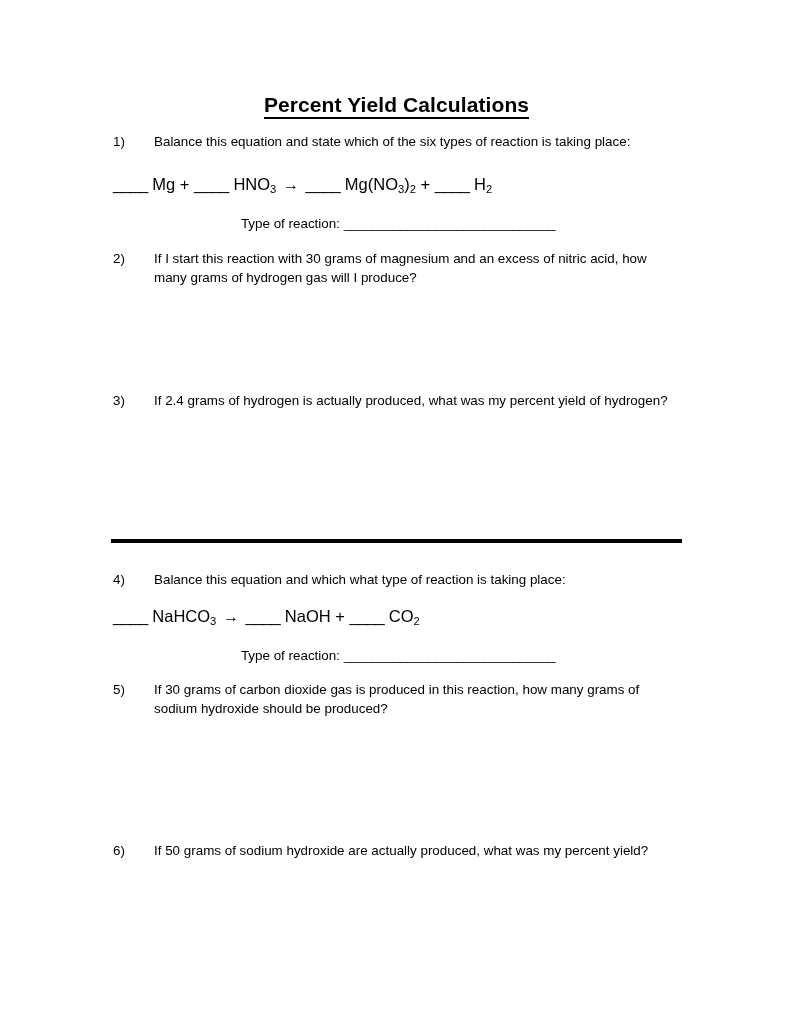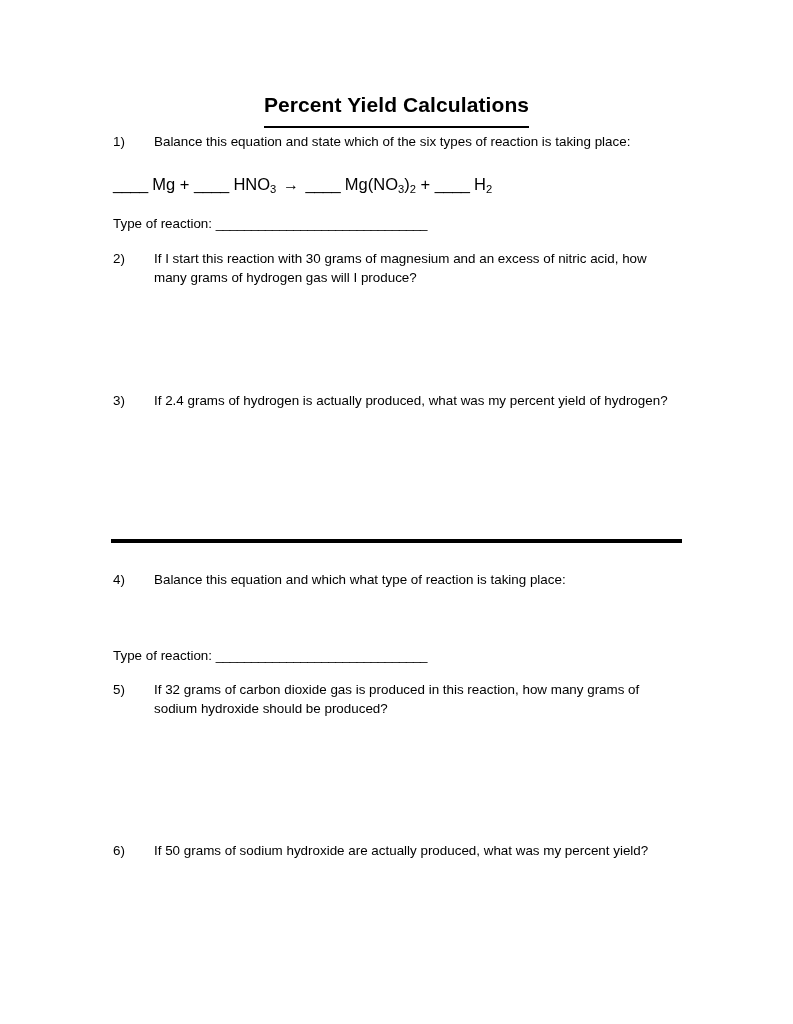--- a/index.html
+++ b/index.html
@@ -28,21 +28,21 @@
     top: 93px;
     left: 0;
     width: 793px;
     text-align: center;
     font-size: 21px;
     font-weight: bold;
     letter-spacing: 0.1px;
   }
   .doc-title span {
     border-bottom: 2.5px solid #000;
-    padding-bottom: 10px;
+    padding-bottom: 1px;
   }
 
   
   .q {
     position: absolute;
     left: 113px;
     width: 570px;
     font-size: 13.4px;
     line-height: 18.5px;
   }
@@ -79,20 +79,21 @@
     vertical-align: -0.28em;
     line-height: 0;
   }
 
   
   .type-line {
     position: absolute;
     left: 113px;
     width: 570px;
     font-size: 13.4px;
+    text-align: center;
     white-space: nowrap;
   }
   .type-line .fill {
     letter-spacing: -0.4px;
   }
 
   
   .divider {
     position: absolute;
     left: 111px;
@@ -157,29 +158,39 @@
     <span class="q-text">If 2.4 grams of hydrogen is actually produced, what was my percent yield of hydrogen?</span>
   </div>
 
   <div class="divider" id="rule"></div>
 
   <div class="q" id="q4">
     <span class="q-num">4)</span>
     <span class="q-text">Balance this equation and which what type of reaction is taking place:</span>
   </div>
 
+  <div class="equation" id="eq2">
+    <span class="blank">____</span>
+    <span><span>NaHCO</span><sub>3</sub></span>
+    <span class="arrow">→</span>
+    <span class="blank">____</span>
+    <span>NaOH</span>
+    <span>+</span>
+    <span class="blank">____</span>
+    <span><span>CO</span><sub>2</sub></span>
+  </div>
 
   <div class="type-line" id="tr2">
     <span>Type of reaction:</span>
     <span class="fill">______________________________</span>
   </div>
 
   <div class="q" id="q5">
     <span class="q-num">5)</span>
-    <span class="q-text">If 32 grams of carbon dioxide gas is produced in this reaction, how many grams of sodium hydroxide should be produced?</span>
+    <span class="q-text">If 30 grams of carbon dioxide gas is produced in this reaction, how many grams of sodium hydroxide should be produced?</span>
   </div>
 
   <div class="q" id="q6">
     <span class="q-num">6)</span>
     <span class="q-text">If 50 grams of sodium hydroxide are actually produced, what was my percent yield?</span>
   </div>
 
 </div>
 
 </body></html>

